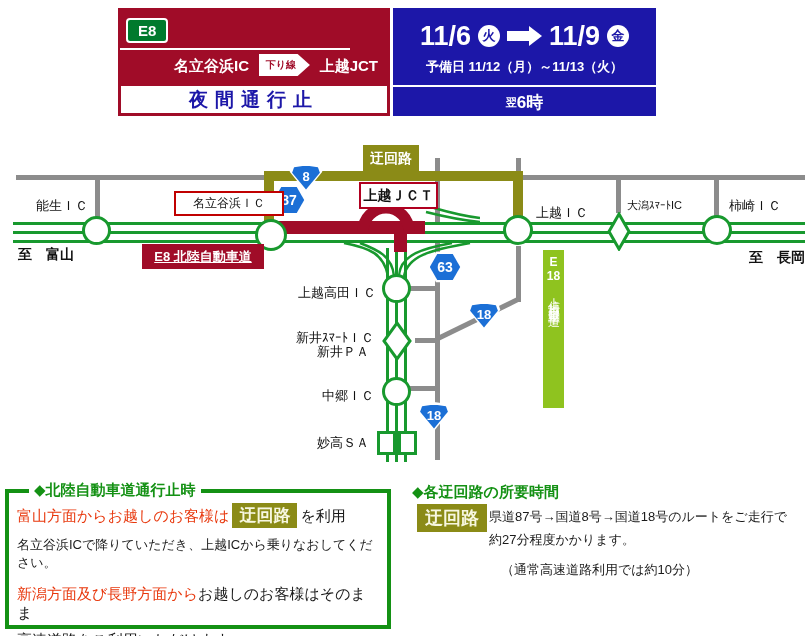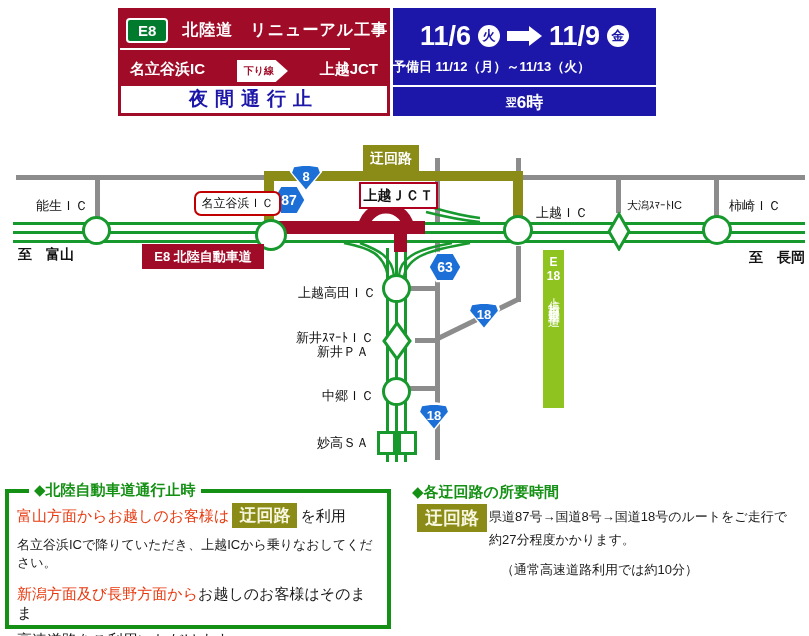--- a/index.html
+++ b/index.html
@@ -7,37 +7,37 @@
   #canvas { position:relative; width:809px; height:636px; background:#fff; overflow:hidden; }
   .abs { position:absolute; }
 
   
   .hdr-left { left:118px; top:8px; width:272px; height:108px; background:#a00c28; }
   .hdr-row1 { display:flex; align-items:center; gap:14px; padding:7px 0 0 8px; height:38px; }
   .e8badge { background:#007a2d; border:2px solid #fff; border-radius:4px; color:#fff;
              font-weight:bold; font-size:15px; padding:2px 10px; }
   .hdr-title { color:#fff; font-weight:bold; font-size:16px; letter-spacing:1px; }
   .hdr-rule { height:2px; background:#fff; margin:2px 40px 0 2px; }
-  .hdr-row2 { display:flex; align-items:flex-start; justify-content:space-between; padding:10px 12px 0 12px; }
+  .hdr-row2 { display:flex; align-items:flex-end; justify-content:space-between; padding:4px 12px 0 12px;margin-left:44px; }
   .hdr-sec { color:#fff; font-weight:bold; font-size:15px; }
   .dir-tag { background:#fff; color:#a00c28; font-weight:bold; font-size:10px;
              padding:4px 14px 4px 7px; clip-path:polygon(0 0,76% 0,100% 50%,76% 100%,0 100%); }
   .hdr-strip { position:absolute; left:3px; right:3px; bottom:3px; height:27px; background:#fff;
-               display:flex; align-items:flex-start; justify-content:center; }
+               display:flex; align-items:center; justify-content:center; }
   .strip-text { color:#1c17a8; font-weight:bold; font-size:19px; letter-spacing:7px; }
 
   .hdr-right { left:393px; top:8px; width:263px; height:108px; background:#1c17a8; }
   .date-row { display:flex; align-items:center; justify-content:center; gap:7px; padding-top:10px; height:46px; }
   .date-big { color:#fff; font-weight:bold; font-size:27px; }
   .daycirc { width:22px; height:22px; border-radius:50%; background:#fff; color:#1c17a8;
              font-size:13px; font-weight:bold; display:inline-flex; align-items:center; justify-content:center; }
   .barrow { display:inline-flex; align-items:center; }
   .barrow .shaft { width:22px; height:10px; background:#fff; }
   .barrow .head { width:0; height:0; border-left:13px solid #fff; border-top:10px solid transparent; border-bottom:10px solid transparent; }
-  .reserve { color:#fff; font-weight:bold; font-size:13px; margin-top:4px; }
+  .reserve { color:#fff; font-weight:bold; font-size:13px; text-align:center; margin-top:4px; }
   .hdr-divider { position:absolute; left:0; right:0; bottom:29px; height:2px; background:#fff; }
   .time-row { position:absolute; left:0; right:0; bottom:0; height:28px; display:flex;
               align-items:center; justify-content:center; color:#fff; font-weight:bold; font-size:17px; }
   .sup { font-size:11px; vertical-align:7px; }
 
   
   .road-h { background:#8c8c8c; height:5px; }
   .road-v { background:#8c8c8c; width:5px; }
   .olive { background:#8b8b17; }
   .gband-h { height:21px; background:linear-gradient(to bottom,
@@ -63,21 +63,21 @@
   .map-label { font-size:13px; color:#111; white-space:nowrap; }
   .map-label-sm { font-size:11px; color:#111; white-space:nowrap; }
   .to-label { font-size:14px; color:#111; font-weight:bold; white-space:nowrap; }
   .detour-box { background:#8b8b17; color:#fff; font-weight:bold; font-size:14px;
                 display:flex; align-items:center; justify-content:center; }
   .jct-box { background:#fff; border:2px solid #b00020; color:#111; font-weight:bold; font-size:14px;
              display:flex; align-items:center; justify-content:center; white-space:nowrap; }
   .nadachi-box { background:#fff; border:2px solid #c00000; color:#111; font-size:12px;
                  display:flex; align-items:center; justify-content:center; white-space:nowrap; }
   .e8road-box { background:#a00c28; color:#fff; font-weight:bold; font-size:13px;
-                display:flex; align-items:center; justify-content:center; white-space:nowrap; }
+                display:flex; align-items:center; justify-content:center; white-space:nowrap;text-decoration:underline; }
   .e18-badge { background:#8fc31f; color:#fff; width:21px; display:flex; flex-direction:column;
                align-items:center; padding-top:5px; }
   .e18-badge .c1 { font-size:12px; font-weight:bold; }
   .e18-badge .nm { writing-mode:vertical-rl; font-size:12px; letter-spacing:3px; margin-top:5px; }
 
   
   .note-box { left:5px; top:489px; width:386px; height:140px; border:4px solid #149114; }
   .note-title { position:absolute; left:20px; top:-12px; background:#fff; padding:0 5px;
                 color:#149114; font-weight:bold; font-size:15px; white-space:nowrap; }
   .note-body { padding:10px 10px 0 8px; }
@@ -97,21 +97,20 @@
   .rnote-l3 { margin-left:12px; margin-top:7px; }
 </style>
 </head>
 <body>
 
 <div id="canvas">
 
   <div class="abs hdr-left">
     <div class="hdr-row1">
       <span class="e8badge">E8</span>
-      <span class="hdr-title">北陸道　リニューアル工事</span>
     </div>
     <div class="hdr-rule"></div>
     <div class="hdr-row2">
       <span class="hdr-sec">名立谷浜IC</span>
       <span class="dir-tag">下り線</span>
       <span class="hdr-sec">上越JCT</span>
     </div>
     <div class="hdr-strip">
       <span class="strip-text">夜間通行止</span>
     </div>
@@ -194,21 +193,21 @@
   </div>
   <div class="abs tri-o" style="left:467px; top:301px; width:34px; height:29px;">
     <div class="tri-i">18</div>
   </div>
   <div class="abs tri-o" style="left:417px; top:402px; width:34px; height:29px;">
     <div class="tri-i">18</div>
   </div>
 
   <div class="abs detour-box" style="left:363px; top:145px; width:56px; height:27px;">迂回路</div>
   <div class="abs jct-box" style="left:359px; top:182px; width:79px; height:27px;">上越ＪＣＴ</div>
-  <div class="abs nadachi-box" style="left:194px; top:191px; width:87px; height:25px;border-radius:7px;">名立谷浜ＩＣ</div>
+  <div class="abs nadachi-box" style="left:174px; top:191px; width:110px; height:25px;">名立谷浜ＩＣ</div>
   <div class="abs e8road-box" style="left:142px; top:244px; width:122px; height:25px;">E8 北陸自動車道</div>
 
   <div class="abs e18-badge" style="left:543px; top:250px; height:158px;">
     <span class="c1">E</span>
     <span class="c1">18</span>
     <span class="nm">上信越自動車道</span>
   </div>
 
   <div class="abs map-label" style="left:36px; top:197px;">能生ＩＣ</div>
   <div class="abs map-label" style="left:536px; top:204px;">上越ＩＣ</div>

